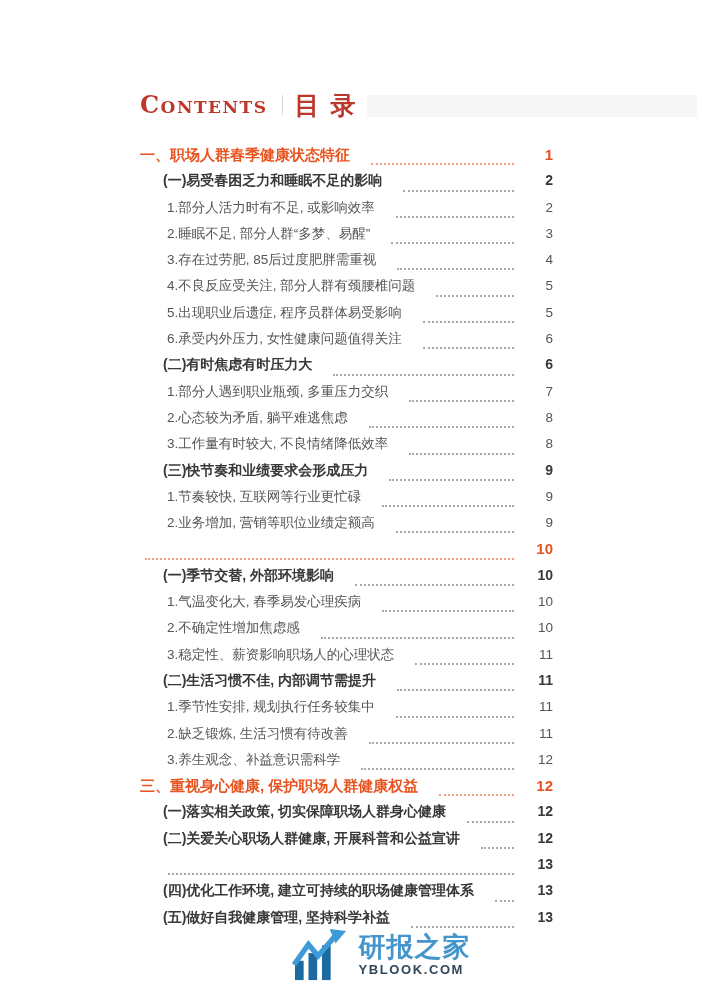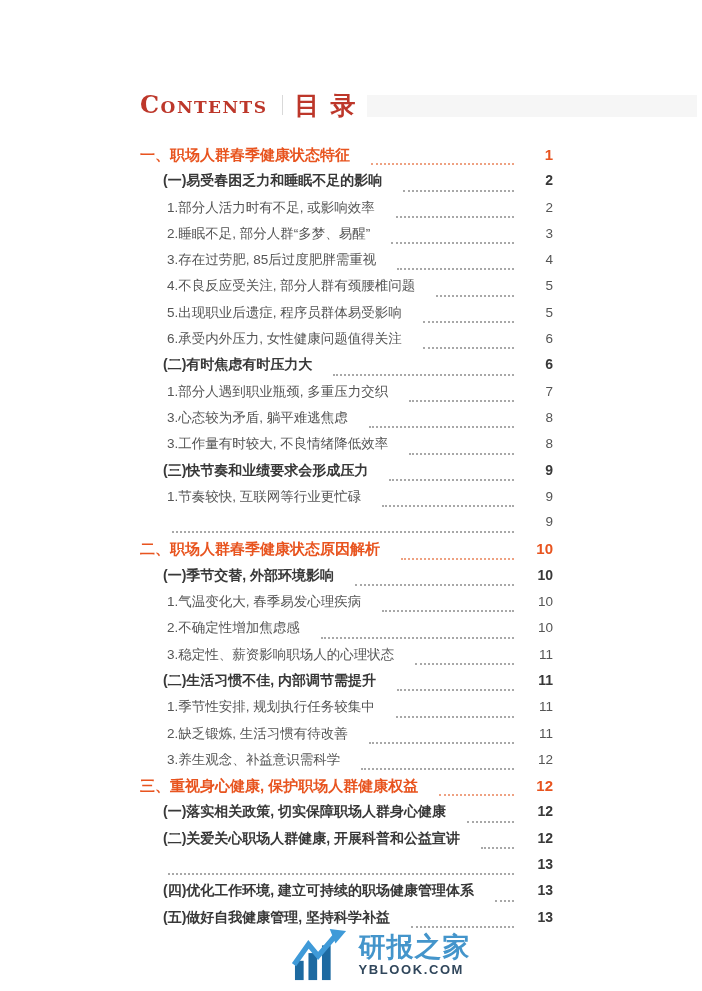--- a/index.html
+++ b/index.html
@@ -122,45 +122,45 @@
       <span class="label">(二)有时焦虑有时压力大</span>
       <span class="dots"></span>
       <span class="pagenum">6</span>
     </div>
       <div class="row lv3">
       <span class="label">1.部分人遇到职业瓶颈, 多重压力交织</span>
       <span class="dots"></span>
       <span class="pagenum">7</span>
     </div>
       <div class="row lv3">
-      <span class="label">3.心态较为矛盾, 躺平难逃焦虑</span>
+      <span class="label">2.心态较为矛盾, 躺平难逃焦虑</span>
       <span class="dots"></span>
       <span class="pagenum">8</span>
     </div>
       <div class="row lv3">
       <span class="label">3.工作量有时较大, 不良情绪降低效率</span>
       <span class="dots"></span>
       <span class="pagenum">8</span>
     </div>
       <div class="row lv2">
       <span class="label">(三)快节奏和业绩要求会形成压力</span>
       <span class="dots"></span>
       <span class="pagenum">9</span>
     </div>
       <div class="row lv3">
       <span class="label">1.节奏较快, 互联网等行业更忙碌</span>
       <span class="dots"></span>
       <span class="pagenum">9</span>
     </div>
       <div class="row lv3">
+      <span class="label">2.业务增加, 营销等职位业绩定额高</span>
       <span class="dots"></span>
       <span class="pagenum">9</span>
     </div>
       <div class="row lv1">
-      <span class="label">二、职场人群春季健康状态原因解析</span>
       <span class="dots"></span>
       <span class="pagenum">10</span>
     </div>
       <div class="row lv2">
       <span class="label">(一)季节交替, 外部环境影响</span>
       <span class="dots"></span>
       <span class="pagenum">10</span>
     </div>
       <div class="row lv3">
       <span class="label">1.气温变化大, 春季易发心理疾病</span>

